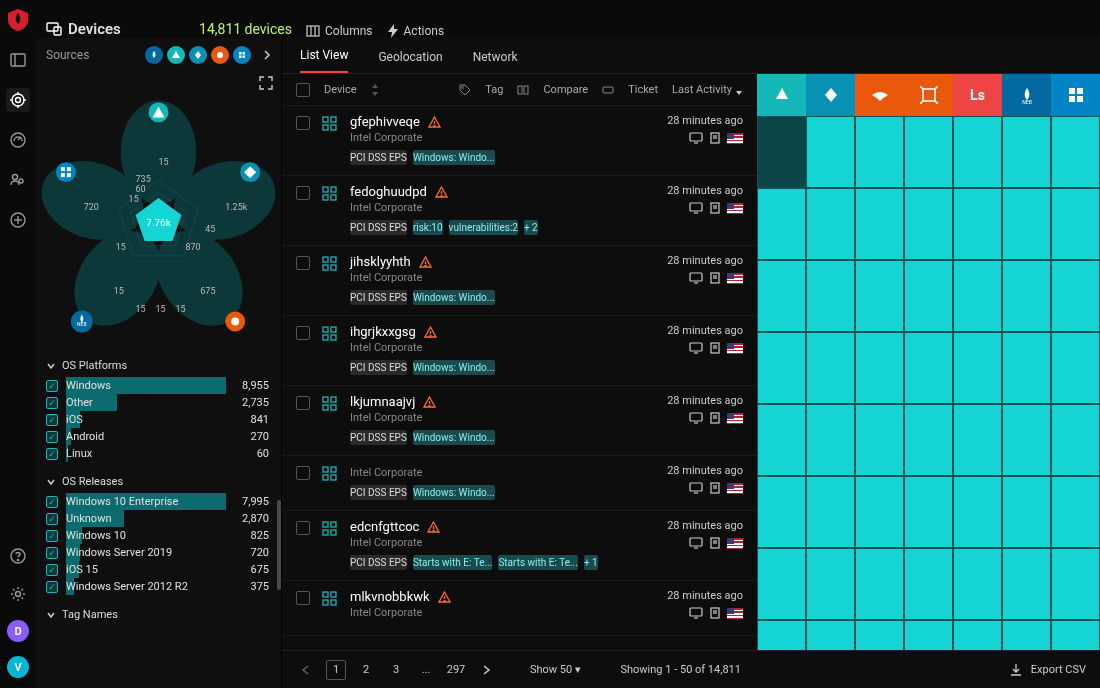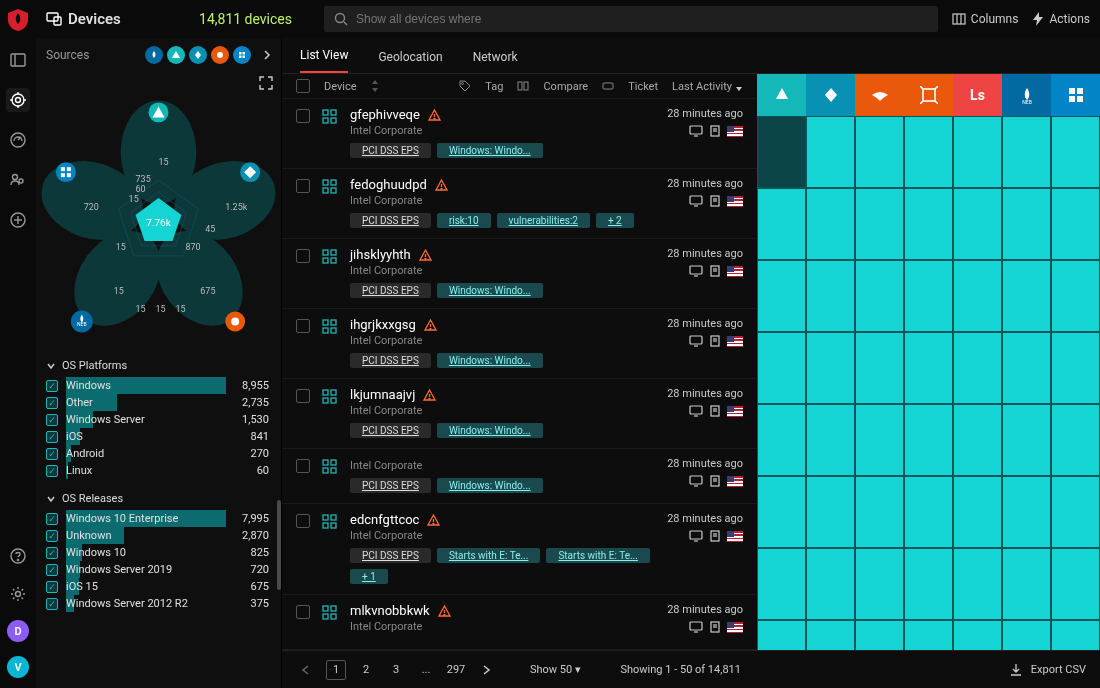--- a/index.html
+++ b/index.html
@@ -40,21 +40,21 @@
 .av-d{background:#8b5cf6;color:#fff;}
 .av-v{background:#06b6d4;color:#fff;}
 
 
 .main { flex:1; display:flex; flex-direction:column; }
 
 
 .topbar {
   height: 38px;
   display:flex;
-  align-items:center;
+  align-items:flex-end;
   gap: 14px;
   padding: 0 10px;
   background:#0a0a0a;
 }
 .title { font-size:15px; font-weight:600; display:flex;align-items:center;gap:6px;}
 .count { font-size:14px; color:#bef264; font-weight:400; margin-left:auto;}
 .searchwrap {
   flex:1;
   background:#1f1f1f;
   border-radius:2px;
@@ -113,21 +113,21 @@
 .thead .sort{display:flex;align-items:center;gap:3px;}
 
 .row{border-bottom:1px solid #1a1a1a;padding:8px 14px 10px;display:flex;gap:12px;}
 .row .ck{width:14px;height:14px;border:1px solid #555;border-radius:2px;margin-top:2px;}
 .row .grid-ico{color:#1fb5b9;margin-top:2px;}
 .row .body2{flex:1;min-width:0;}
 .row .nm{display:flex;align-items:center;gap:8px;font-size:13px;color:#fff;}
 .row .warn{color:#ff6b35;}
 .row .sub{color:#888;font-size:11px;margin-top:2px;}
 .row .chips{display:flex;gap:6px;margin-top:6px;flex-wrap:wrap;}
-.chip{background:#2a2a2a;border-radius:2px;padding:2px 12px;font-size:10px;color:#ddd;text-decoration:underline;}
+.chip{background:#2a2a2a;border-radius:2px;padding:2px 0;font-size:10px;color:#ddd;}
 .chip.teal{background:#1a4a4e;color:#8ee;}
 .row .meta{text-align:right;font-size:11px;color:#ccc;}
 .row .meta-icons{display:flex;gap:6px;margin-top:5px;justify-content:flex-end;align-items:center;}
 .flag{width:16px;height:11px;background:linear-gradient(180deg,#b22234 0,#b22234 15%,#fff 15%,#fff 30%,#b22234 30%,#b22234 45%,#fff 45%,#fff 60%,#b22234 60%,#b22234 75%,#fff 75%,#fff 90%,#b22234 90%);position:relative;}
 .flag:before{content:"";position:absolute;left:0;top:0;width:7px;height:6px;background:#3c3b6e;}
 
 
 .matrix{display:flex;flex-direction:column;}
 .mhead{display:flex;height:42px;}
 .mhead .mh{width:49px;height:42px;display:flex;align-items:center;justify-content:center;color:#fff;}
@@ -225,27 +225,20 @@
   <div class="topbar">
     <div style="display:flex;align-items:center;gap:70px;width:246px;">
       <div class="title">
         <svg width="16" height="14" viewBox="0 0 16 14" fill="none" stroke="#fff" stroke-width="1.4">
             <rect x="1" y="1" width="11" height="8" rx="1"></rect>
             <rect x="8" y="5" width="7" height="8" rx="1"></rect>
           </svg>
         <span>Devices</span>
       </div>
       <span class="count">14,811 devices</span>
-    </div>
-    <div class="searchwrap">
-      <svg width="14" height="14" viewBox="0 0 14 14" fill="none" stroke="#888" stroke-width="1.4">
-          <circle cx="6" cy="6" r="4.5"></circle>
-          <line x1="10" y1="10" x2="13" y2="13"></line>
-        </svg>
-      <input placeholder="Show all devices where" style="">
     </div>
     <div class="topbtn">
       <svg width="14" height="14" viewBox="0 0 14 14" fill="none" stroke="#ccc" stroke-width="1.2">
           <rect x="1" y="2" width="12" height="10"></rect>
           <line x1="5" y1="2" x2="5" y2="12"></line>
           <line x1="9" y1="2" x2="9" y2="12"></line>
         </svg>
       <span>Columns</span>
     </div>
     <div class="topbtn">
@@ -368,26 +361,20 @@
       <span class="lbl">Windows</span>
       <span class="num">8,955</span>
             </div>
             <div class="facet-row">
               <div class="bar" style="width:51.2px"></div>
       <div class="cb"></div>
       <span class="lbl">Other</span>
       <span class="num">2,735</span>
             </div>
             <div class="facet-row">
-              <div class="bar" style="width:27.200000000000003px"></div>
-      <div class="cb"></div>
-      <span class="lbl">Windows Server</span>
-      <span class="num">1,530</span>
-            </div>
-            <div class="facet-row">
               <div class="bar" style="width:14.4px"></div>
       <div class="cb"></div>
       <span class="lbl">iOS</span>
       <span class="num">841</span>
             </div>
             <div class="facet-row">
               <div class="bar" style="width:4.800000000000001px"></div>
       <div class="cb"></div>
       <span class="lbl">Android</span>
       <span class="num">270</span>
@@ -441,20 +428,28 @@
             </div>
             <div class="facet-row">
               <div class="bar" style="width:8px"></div>
       <div class="cb"></div>
       <span class="lbl">Windows Server 2012 R2</span>
       <span class="num">375</span>
             </div>
           </div>
       </div>
 
+      <div class="facet-group">
+        <div class="facet-head">
+          <svg width="10" height="10" viewBox="0 0 10 10" fill="none" stroke="#ccc" stroke-width="1.5">
+              <path d="M2 3L5 7L8 3"></path>
+            </svg>
+          <span>Tag Names</span>
+        </div>
+      </div>
 
       <div class="side-scroll">
           <div class="side-thumb"></div>
         </div>
     </div>
 
     <div class="content">
       <div class="tabs">
         <div class="tab active">List View</div>
         <div class="tab">Geolocation</div>

